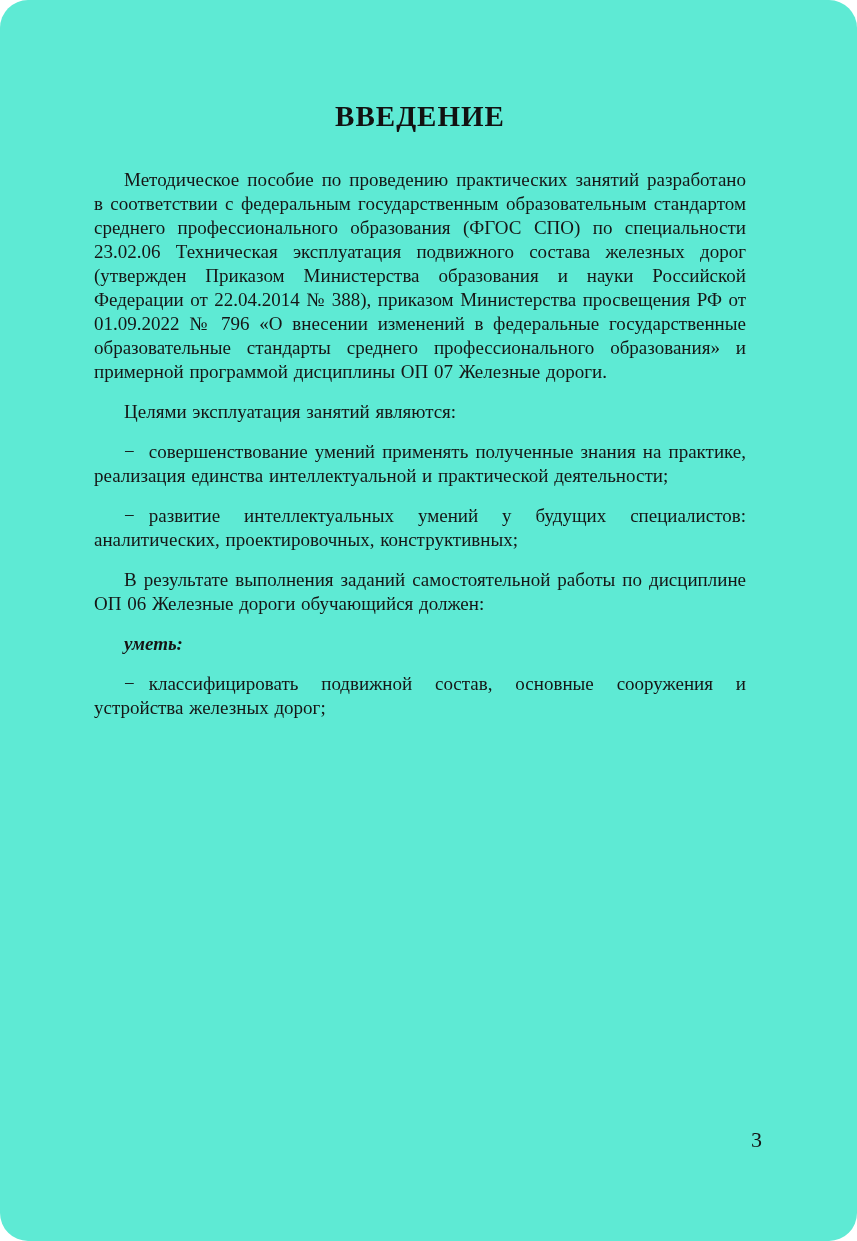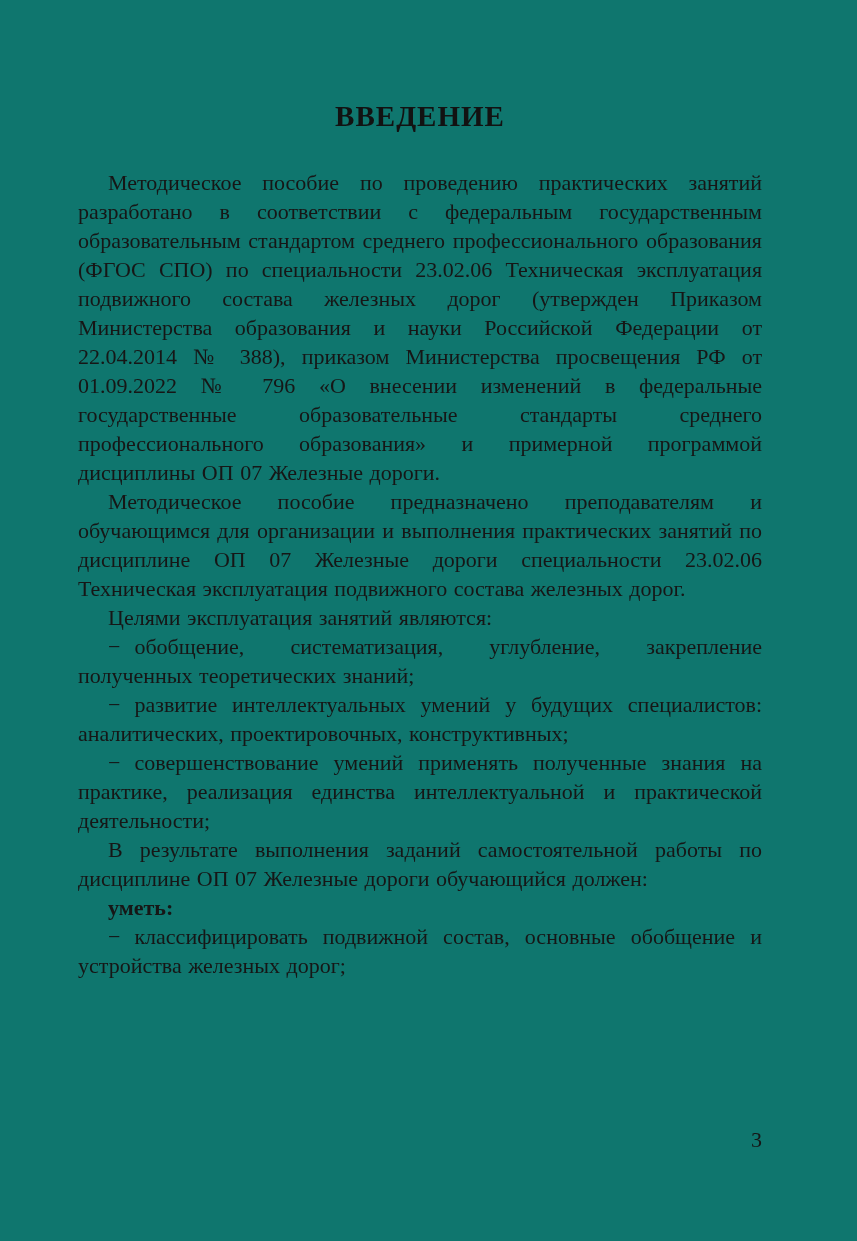--- a/index.html
+++ b/index.html
@@ -4,24 +4,25 @@
 <style>
   html, body {
     margin: 0;
     padding: 0;
     background: #ffffff;
   }
   .page {
     position: relative;
     width: 857px;
     height: 1241px;
-    background: #0f766e;
+    background: #5eead4;
     overflow: hidden;
     color: #161616;
     font-family: "Liberation Serif", "DejaVu Serif", serif;
+    border-radius: 28px;
   }
   .column {
     position: absolute;
     left: 78px;
     top: 0;
     width: 684px;
   }
   h1.title {
     margin: 0;
     padding-top: 100px;
@@ -29,31 +30,32 @@
     font-size: 29px;
     line-height: 32px;
     font-weight: 700;
     letter-spacing: 1px;
     color: #121212;
   }
   .body-text {
     margin-top: 36px;
   }
   p.para {
-    margin: 0;
-    font-size: 22px;
-    line-height: 29px;
+    margin: 16px;
+    font-size: 19px;
+    line-height: 24px;
     text-align: justify;
     text-indent: 30px;
     word-spacing: 1px;
     hyphens: auto;
     -webkit-hyphens: auto;
   }
   p.emphasis {
     font-weight: 700;
+    font-style: italic;
   }
   .dash {
     margin-right: 14px;
   }
   .page-number {
     position: absolute;
     top: 1127px;
     right: 95px;
     font-size: 22px;
     line-height: 26px;
@@ -61,24 +63,22 @@
   }
 </style>
 </head>
 <body>
 
 <div class="page">
   <div class="column">
     <h1 class="title">ВВЕДЕНИЕ</h1>
     <div class="body-text">
       <p class="para">Методическое пособие по проведению практических занятий разработано в соответствии с федеральным государственным образовательным стандартом среднего профессионального образования (ФГОС СПО) по специальности 23.02.06 Техническая эксплуатация подвижного состава железных дорог (утвержден Приказом Министерства образования и науки Российской Федерации от 22.04.2014 № 388), приказом Министерства просвещения РФ от 01.09.2022 № 796 «О внесении изменений в федеральные государственные образовательные стандарты среднего профессионального образования» и примерной программой дисциплины ОП 07 Железные дороги.</p>
-      <p class="para">Методическое пособие предназначено преподавателям и обучающимся для организации и выполнения практических занятий по дисциплине ОП 07 Железные дороги специальности 23.02.06 Техническая эксплуатация подвижного состава железных дорог.</p>
       <p class="para">Целями эксплуатация занятий являются:</p>
-      <p class="para bullet"><span class="dash">−</span><span>обобщение, систематизация, углубление, закрепление полученных теоретических знаний;</span></p>
+      <p class="para bullet"><span class="dash">−</span><span>совершенствование умений применять полученные знания на практике, реализация единства интеллектуальной и практической деятельности;</span></p>
       <p class="para bullet"><span class="dash">−</span><span>развитие интеллектуальных умений у будущих специалистов: аналитических, проектировочных, конструктивных;</span></p>
-      <p class="para bullet"><span class="dash">−</span><span>совершенствование умений применять полученные знания на практике, реализация единства интеллектуальной и практической деятельности;</span></p>
-      <p class="para">В результате выполнения заданий самостоятельной работы по дисциплине ОП 07 Железные дороги обучающийся должен:</p>
+      <p class="para">В результате выполнения заданий самостоятельной работы по дисциплине ОП 06 Железные дороги обучающийся должен:</p>
       <p class="para emphasis">уметь:</p>
-      <p class="para bullet"><span class="dash">−</span><span>классифицировать подвижной состав, основные обобщение и устройства железных дорог;</span></p>
+      <p class="para bullet"><span class="dash">−</span><span>классифицировать подвижной состав, основные сооружения и устройства железных дорог;</span></p>
     </div>
   </div>
   <div class="page-number">3</div>
 </div>
 
 </body></html>

